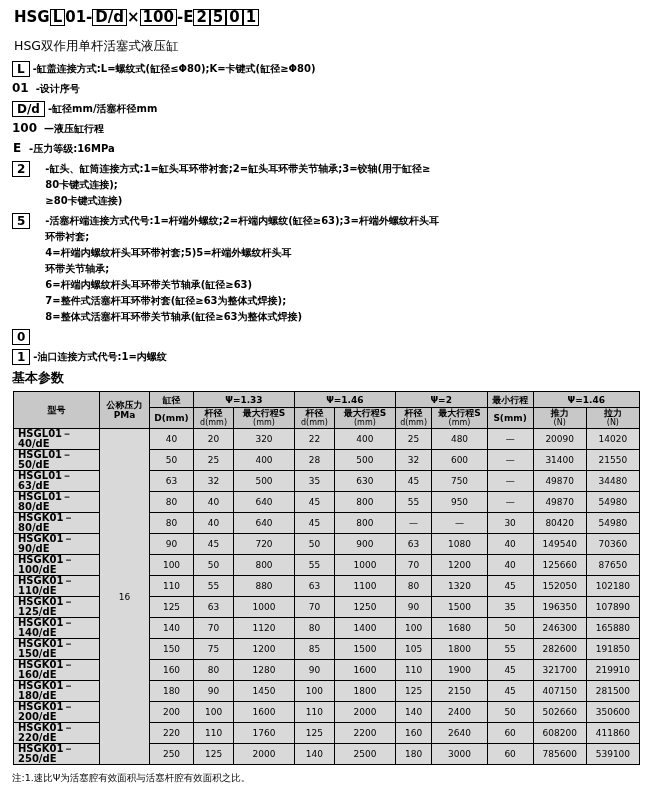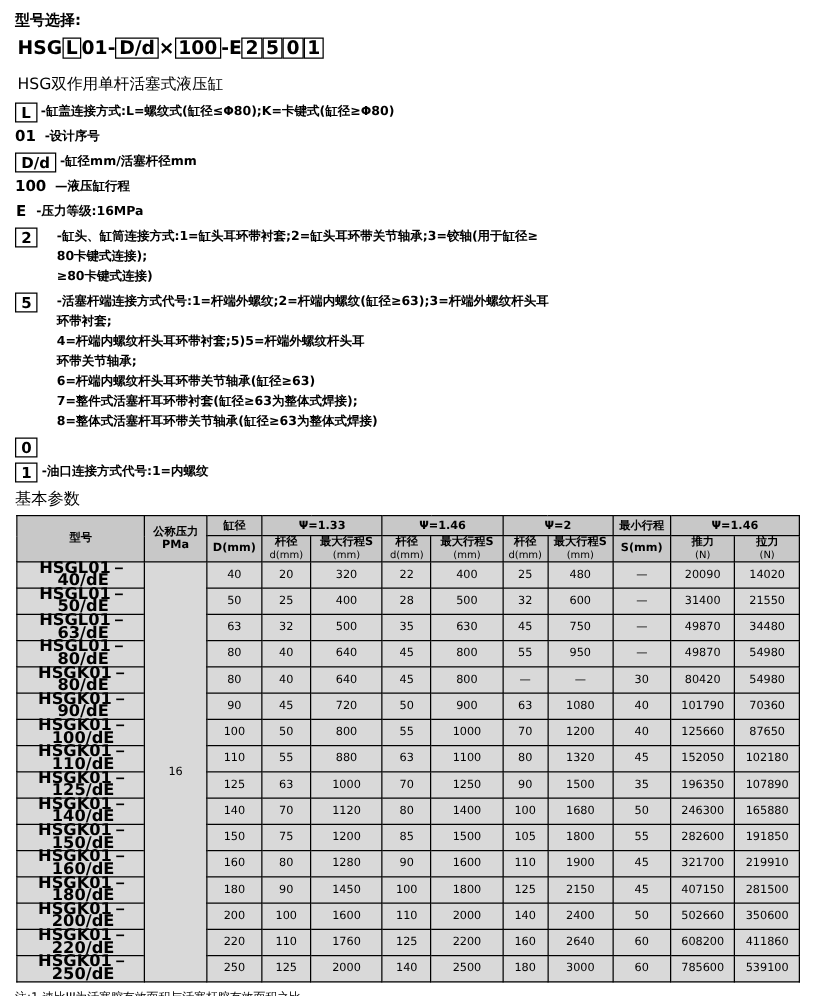--- a/index.html
+++ b/index.html
@@ -42,45 +42,44 @@
     margin-right: 3px;
     flex: 0 0 auto;
   }
   .item .key.nb { border: none; padding-left:0; }
   .item .txt { font-size: 10px; line-height: 16px; font-weight: bold; }
   .item .txt .ind { display:block; text-indent: 0; margin-left: 12px; }
   .ml1 { margin-left: 52px; }
   .ml2 { margin-left: 52px; }
 
   
-  .sec-title2 { font-size: 13px; font-weight: normal; margin: 0 0 4px 0; }
+  .sec-title2 { font-size: 13px; font-weight: bold; margin: 0 0 4px 0; }
 
   table.params { border-collapse: collapse; width: 627px; margin-left: 1px; }
   table.params th, table.params td {
     border: 1px solid #000;
     font-size: 9px;
     text-align: center;
     padding: 0;
     height: 16px;
     line-height: 10px;
   }
   table.params thead th { background: #c8c8c8; font-weight: bold; }
   table.params tbody td { background: #d9d9d9; }
-  table.params tbody td.model { text-align: center; padding-left: 4px; font-weight: bold; font-size: 13px;}
+  table.params tbody td.model { text-align: left; padding-left: 4px; font-weight: bold; font-size: 10px;}
   .hdr-sub { font-size: 8px; font-weight: normal; }
 
   .notes { font-size: 9.5px; line-height: 13px; margin-top: 6px; }
   .notes div { white-space: nowrap; }
 </style>
 </head>
 <body>
 
 <div class="page">
 
-  <div class="sec-title">型号选择:</div>
 
   <div class="code-line">
     <span>HSG</span><span class="bx">L</span><span>01-</span><span class="bx">D/d</span><span>×</span><span class="bx">100</span><span>-E</span><span class="bx">2</span><span class="bx">5</span><span class="bx">0</span><span class="bx">1</span>
   </div>
 
   <div class="subtitle">HSG双作用单杆活塞式液压缸</div>
 
   <div class="item">
     <span class="key">L</span>
     <span class="txt">-缸盖连接方式:L=螺纹式(缸径≤Φ80);K=卡键式(缸径≥Φ80)</span>
@@ -135,21 +134,21 @@
   <div class="item">
     <span class="key">1</span>
     <span class="txt">-油口连接方式代号:1=内螺纹</span>
   </div>
 
   <div class="sec-title2">基本参数</div>
 
   <table class="params">
     <thead>
       <tr>
-        <th rowspan="2" style="width:102px">型号</th>
+        <th rowspan="2" style="width:86px">型号</th>
         <th rowspan="2" style="width:50px">
           <div>公称压力</div>
           <div>PMa</div>
         </th>
         <th style="width:44px">
           <div>缸径</div>
         </th>
         <th colspan="2" style="width:106px">Ψ=1.33</th>
         <th colspan="2" style="width:106px">Ψ=1.46</th>
         <th colspan="2" style="width:96px">Ψ=2</th>
@@ -263,21 +262,21 @@
         <tr>
           <td class="model">HSGK01－90/dE</td>
           <td>90</td>
           <td>45</td>
           <td>720</td>
           <td>50</td>
           <td>900</td>
           <td>63</td>
           <td>1080</td>
           <td>40</td>
-          <td>101790</td>
+          <td>149540</td>
           <td>70360</td>
         </tr>
         <tr>
           <td class="model">HSGK01－100/dE</td>
           <td>100</td>
           <td>50</td>
           <td>800</td>
           <td>55</td>
           <td>1000</td>
           <td>70</td>

